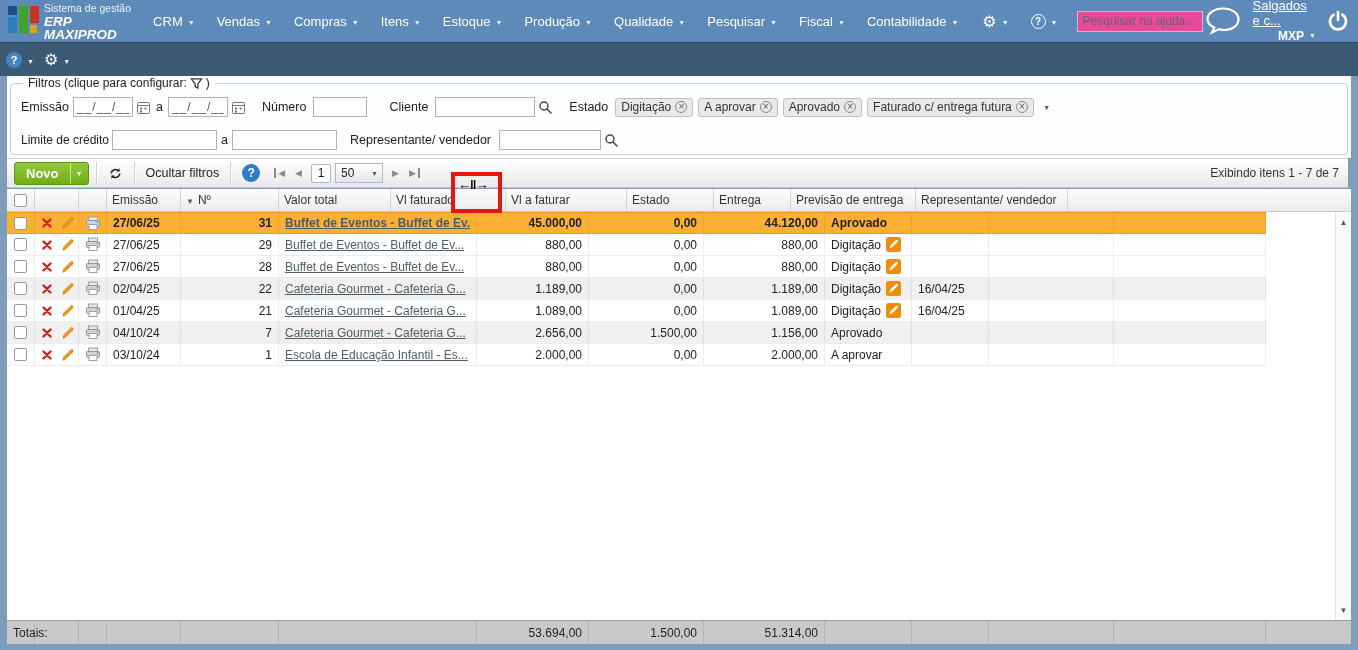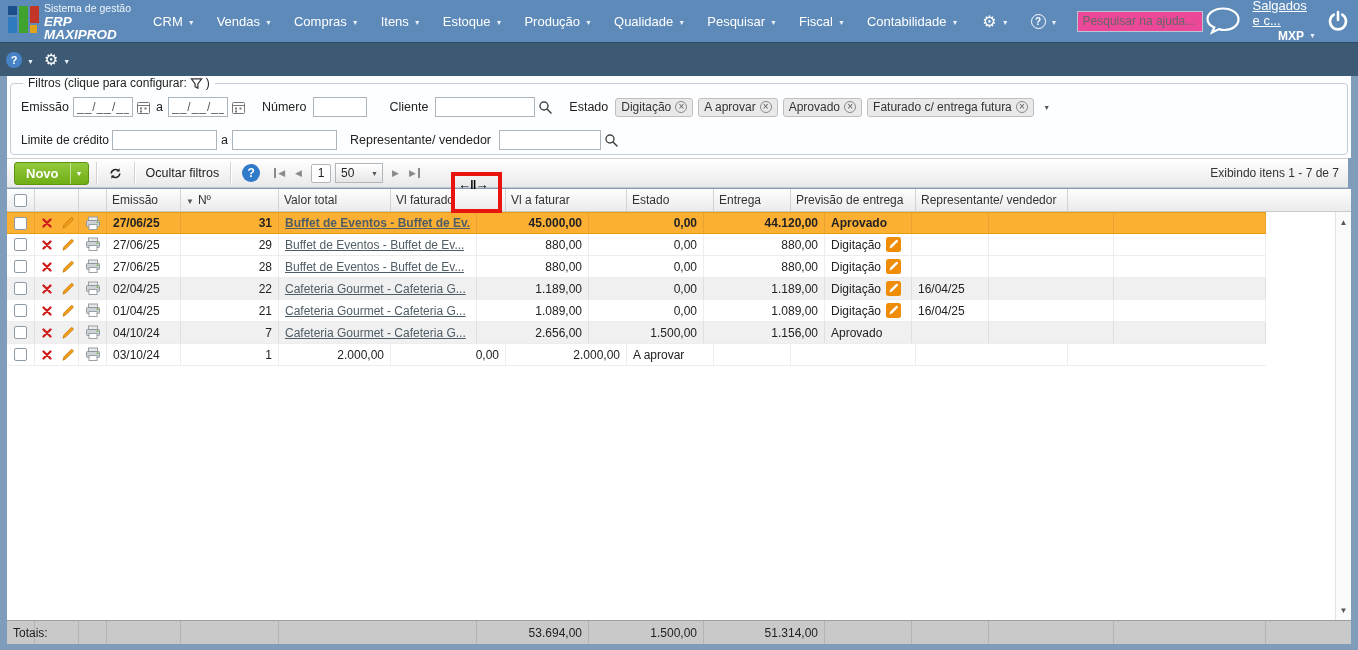--- a/index.html
+++ b/index.html
@@ -794,20 +794,23 @@
               <circle cx="12.5" cy="6.2" r="0.9" fill="#6fae3a"></circle>
             </svg>
           </span>
         </div>
         <div class="gcell" style="width: 74px;">
           <span>03/10/24</span>
         </div>
         <div class="gcell num" style="width: 98px;">
           <span>1</span>
         </div>
+        <div class="gcell" style="width: 198px;">
+          <a class="lnk">Escola de Educação Infantil - Es...</a>
+        </div>
         <div class="gcell num" style="width: 112px;">
           <span>2.000,00</span>
         </div>
         <div class="gcell num" style="width: 115px;">
           <span>0,00</span>
         </div>
         <div class="gcell num" style="width: 121px;">
           <span>2.000,00</span>
         </div>
         <div class="gcell" style="width: 87px;">

